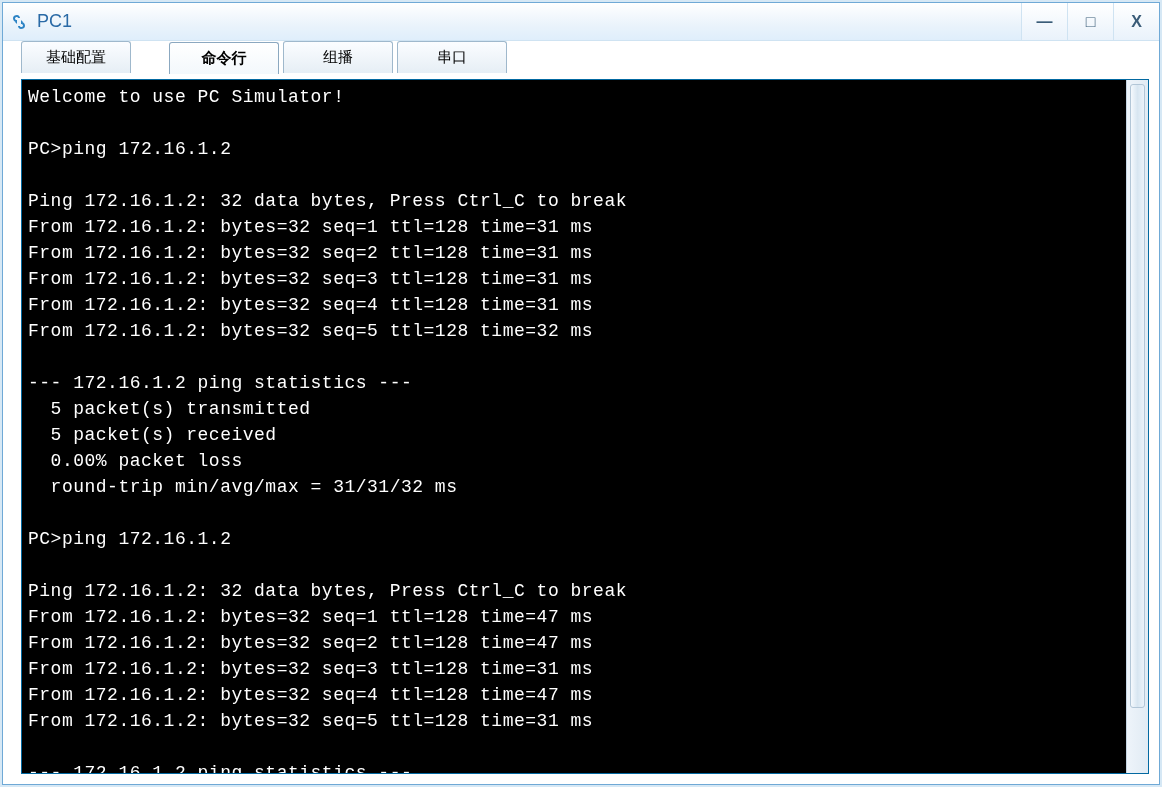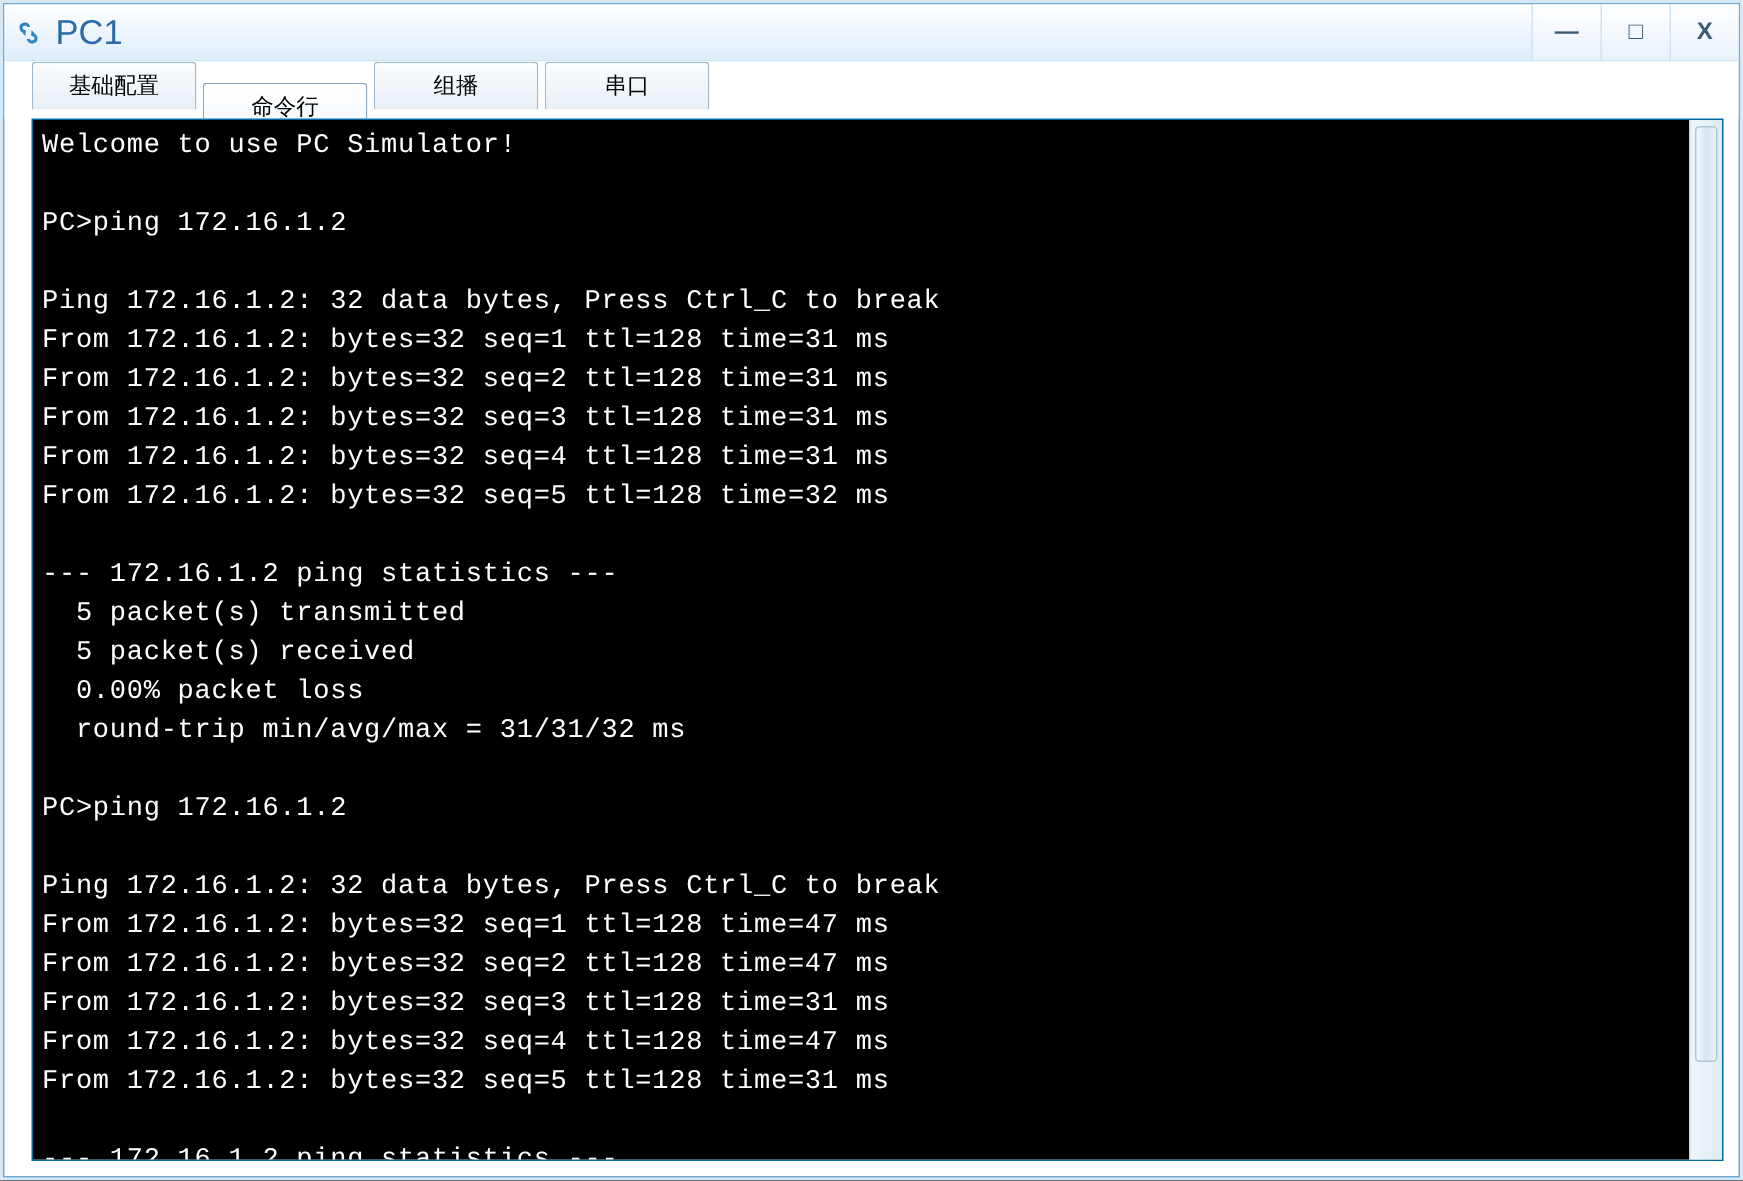--- a/index.html
+++ b/index.html
@@ -32,21 +32,21 @@
     padding-left: 6px;
   }
   .titlebar .app-icon {
     width: 20px; height: 20px;
     margin-right: 8px;
     position: relative;
   }
   .titlebar .app-icon svg { display: block; }
   .titlebar .title-text {
     color: #2a6aa6;
-    font-size: 23px;
+    font-size: 18px;
     font-weight: 500;
     flex: 1 1 auto;
   }
   .win-buttons {
     display: flex;
     align-items: stretch;
     height: 100%;
   }
   .win-btn {
     width: 46px;
@@ -83,22 +83,23 @@
     align-items: center;
     justify-content: center;
     font-size: 15px;
     color: #000;
     cursor: default;
   }
   .tab.active {
     background: linear-gradient(#ffffff 0%, #f3f8fc 100%);
     border-color: #8ba8c0;
     position: relative;
-    top: 14px;
-    font-weight: 400;
+    top: 1px;
+    font-weight: 700;
+    margin-left: 34px;
   }
 
   
   .term-wrap {
     position: absolute;
     left: 18px; right: 10px;
     top: 76px; bottom: 10px;
     border: 1px solid #0369a1;
     background: #ffffff;
   }

